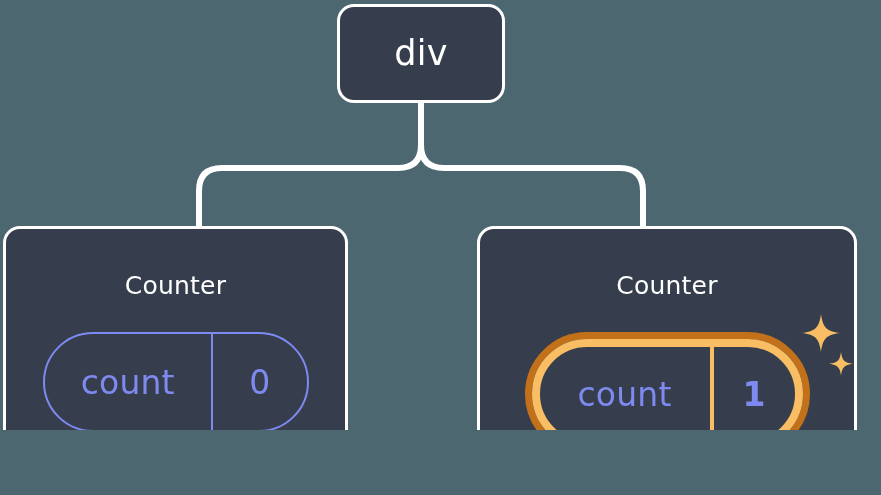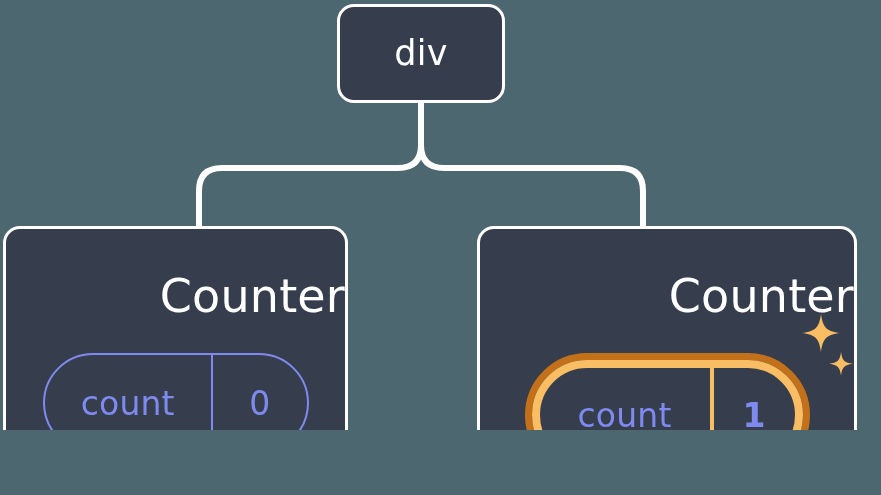--- a/index.html
+++ b/index.html
@@ -53,23 +53,23 @@
   .node-child {
     height: 275px;
     padding-top: 44px;
     box-sizing: border-box;
   }
   .node-child-left  { left: 3px;   top: 226px; width: 345px; }
   .node-child-right { left: 477px; top: 226px; width: 380px; }
 
   .node-title {
     color: #ffffff;
-    font-size: 46px;
+    font-size: 25px;
     font-weight: 400;
-    text-align: right;
+    text-align: center;
     line-height: 1;
     letter-spacing: 0.2px;
   }
 
   
   .pill-wrap {
     position: relative;
     display: flex;
     justify-content: center;
     margin-top: 34px;

